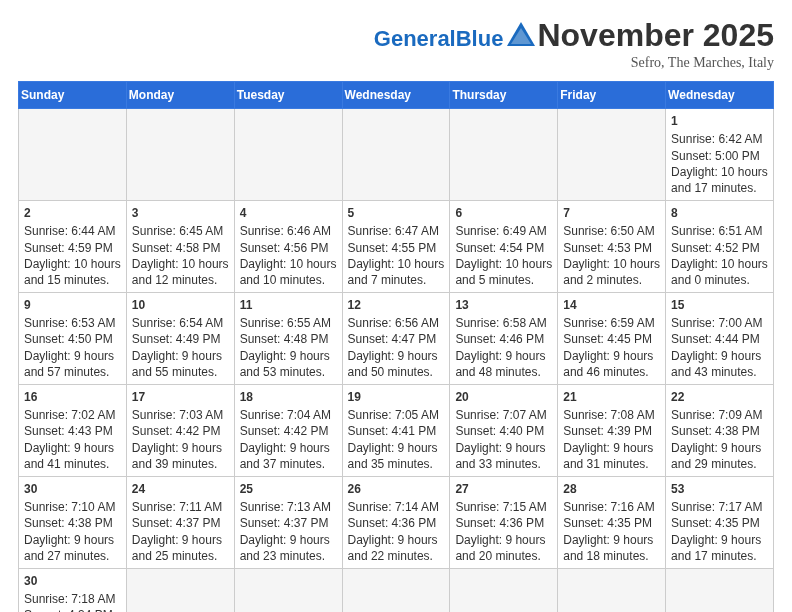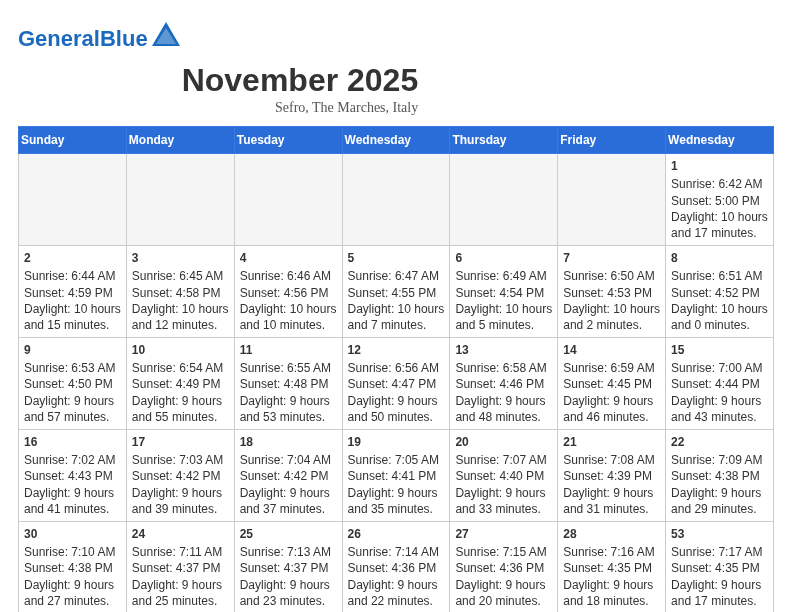--- a/index.html
+++ b/index.html
@@ -9,21 +9,21 @@
       width: 792px;
       min-height: 612px;
     }
     .page {
       width: 792px;
       padding: 18px 18px 10px 18px;
     }
     .header {
       display: flex;
       align-items: flex-start;
-      justify-content: flex-start;
+      justify-content: flex-end;
       margin-bottom: 10px;
     }
     .logo {
       display: flex;
       flex-direction: column;
       align-items: flex-start;
     }
     .logo-text {
       font-size: 22px;
       font-weight: bold;
@@ -32,21 +32,20 @@
     }
     .logo-text span {
       color: #1a6abf;
     }
     .logo-mark {
       display: flex;
       align-items: flex-end;
     }
     .title-area {
       text-align: right;
-      margin-top: 45px;
     }
     .month-title {
       font-size: 32px;
       font-weight: bold;
       color: #333;
       line-height: 1.1;
     }
     .location {
       font-size: 14px;
       color: #555;

